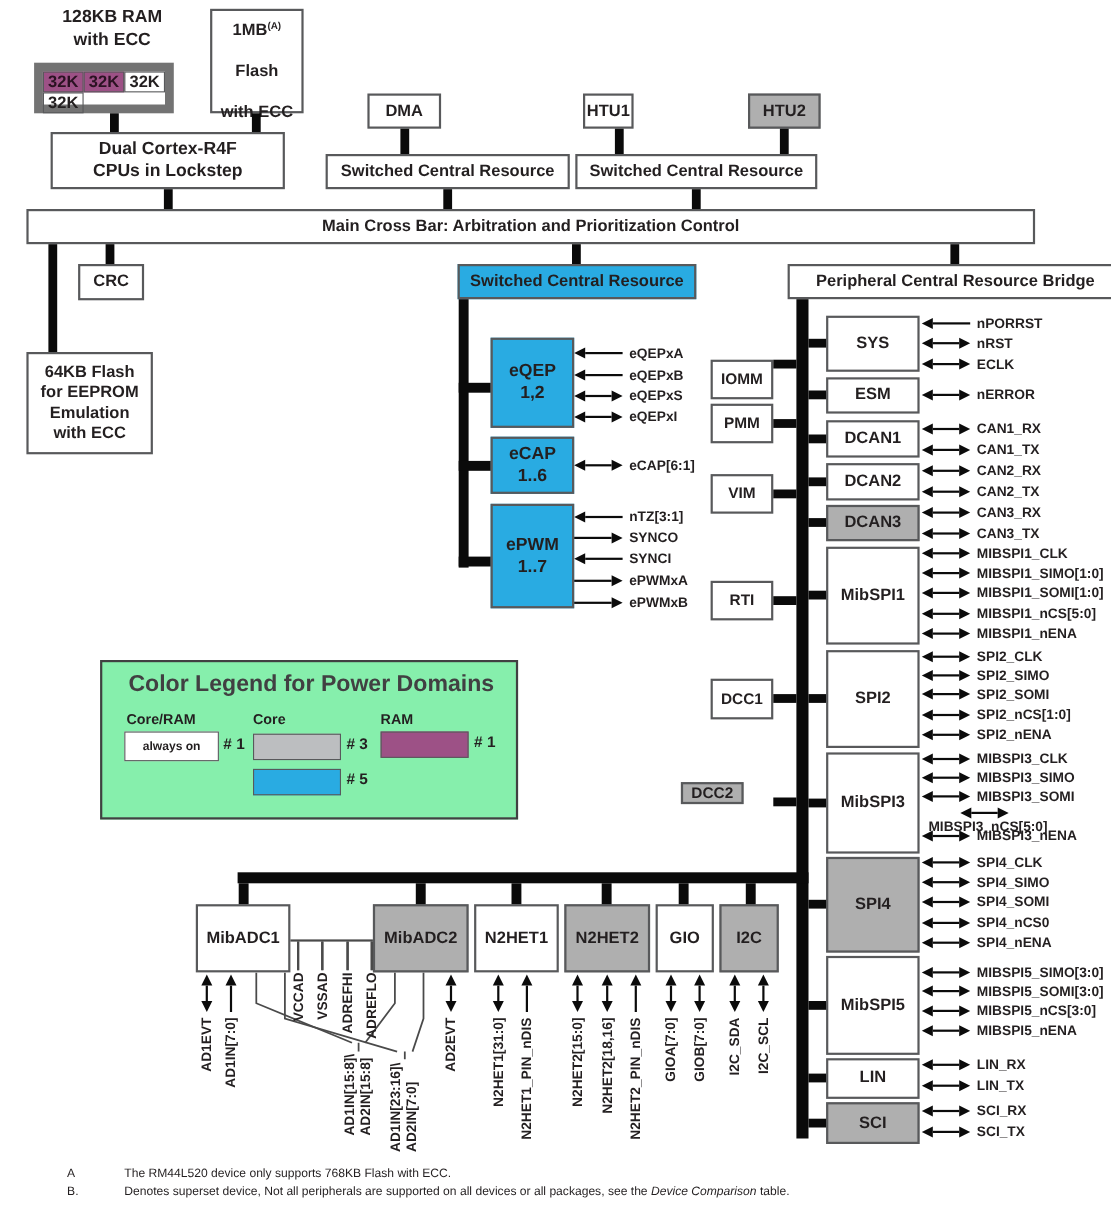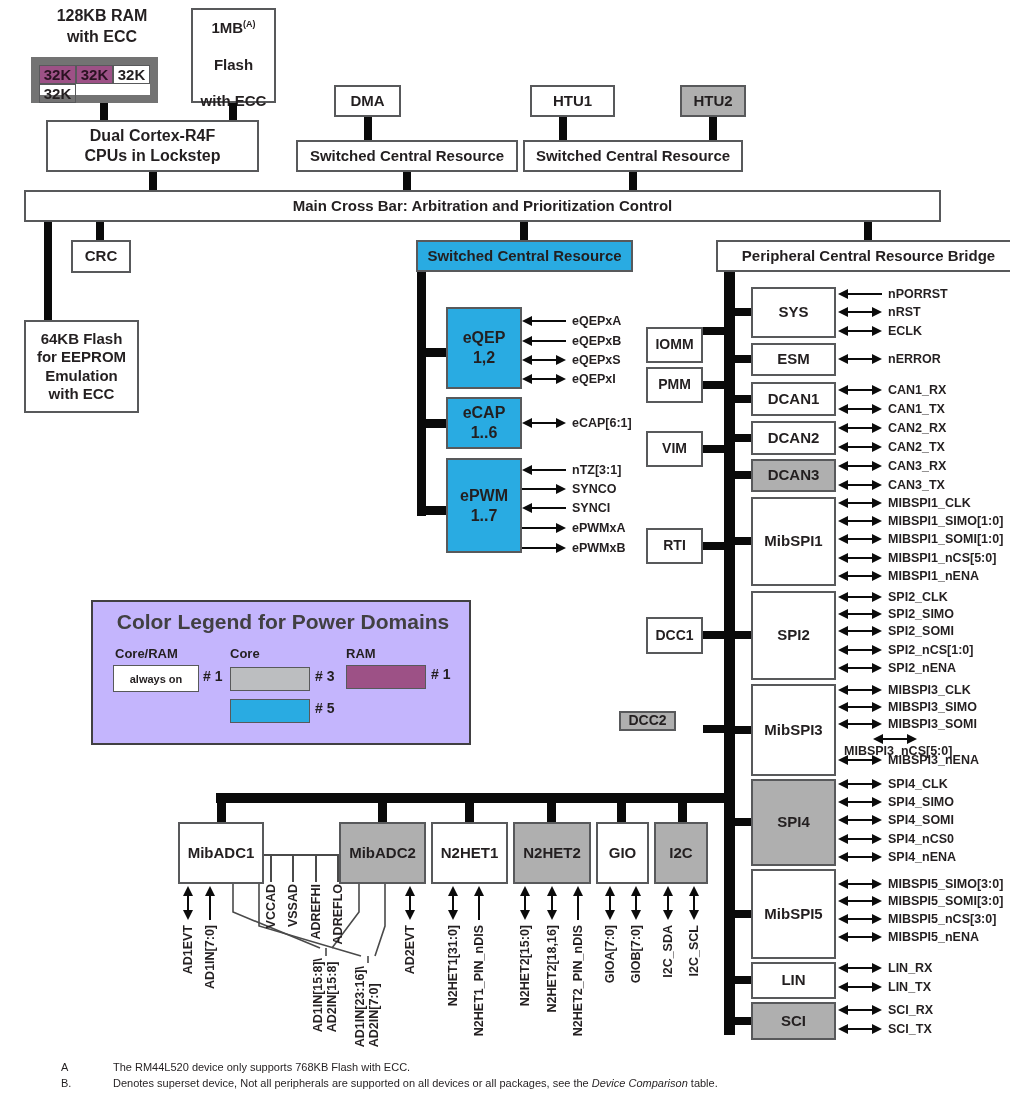--- a/index.html
+++ b/index.html
@@ -31,21 +31,21 @@
   #ram-title{position:absolute;left:10px;top:6px;width:152px;text-align:center;
              font-size:16px;font-weight:600;white-space:pre-line;line-height:1.3;}
   #ram-grid{position:absolute;left:15px;top:57px;width:127px;height:46px;
             display:grid;grid-template-columns:1fr 1fr 1fr;grid-template-rows:1fr 1fr;
             border:8px solid #737373;box-sizing:border-box;}
   #ram-grid .cell{border:1px solid #58595B;display:flex;align-items:center;justify-content:center;
                   font-size:15px;font-weight:600;}
   #ram-grid .purple{background:#9D5186;color:#2b1222;}
   sup{font-size:9px;vertical-align:super;}
   #legend{position:absolute;left:75px;top:600px;width:380px;height:145px;border:2px solid #414042;
-          box-sizing:border-box;background:#c4b5fd;}
+          box-sizing:border-box;background:#86efac;}
   #legend .lg-title{position:absolute;left:12px;top:8px;width:356px;text-align:center;
                     font-size:21px;font-weight:600;color:#414042;}
   #legend .lg-head{position:absolute;font-size:13px;font-weight:600;}
   #legend .lg-swatch{position:absolute;border:1.5px solid #58595B;box-sizing:border-box;}
   #legend .lg-tag{position:absolute;font-size:14px;font-weight:700;}
   #legend .lg-alwayson{display:flex;align-items:center;justify-content:center;font-size:11px;font-weight:600;background:#fff;}
   #footnotes{position:absolute;left:45px;top:1060px;font-size:11px;line-height:1.45;color:#231F20;}
   .fn-row{display:flex;}
   .fn-id{width:52px;flex:none;}
   svg.overlay{position:absolute;left:0;top:0;pointer-events:none;}
@@ -99,21 +99,21 @@
     </div>
     <div class="fn-row">
       <span class="fn-id">B.</span>
       <span><span>Denotes superset device, Not all peripherals are supported on all devices or all packages, see the </span><i>Device Comparison</i><span> table.</span></span>
     </div>
   </div>
 
 <div class="box" style="left: 30px; top: 120px; width: 213px; height: 52px; font-size: 16px;">Dual Cortex-R4F
 CPUs in Lockstep</div>
     <div class="box" style="left: 318px; top: 85px; width: 67px; height: 32px; font-size: 15px;">DMA</div>
-    <div class="box" style="left: 514px; top: 85px; width: 85px; height: 32px; font-size: 15px;">HTU1</div>
+    <div class="box" style="left: 514px; top: 85px; width: 46px; height: 32px; font-size: 15px;">HTU1</div>
     <div class="box gray" style="left: 664px; top: 85px; width: 66px; height: 32px; font-size: 15px;">HTU2</div>
     <div class="box" style="left: 280px; top: 140px; width: 222px; height: 32px; font-size: 15px;">Switched Central Resource</div>
     <div class="box" style="left: 507px; top: 140px; width: 220px; height: 32px; font-size: 15px;">Switched Central Resource</div>
     <div class="box" style="left: 8px; top: 190px; width: 917px; height: 32px; font-size: 15px;">Main Cross Bar: Arbitration and Prioritization Control</div>
     <div class="box" style="left: 55px; top: 240px; width: 60px; height: 33px; font-size: 15px;">CRC</div>
     <div class="box" style="left: 8px; top: 320px; width: 115px; height: 93px; font-size: 15px;">64KB Flash
 for EEPROM
 Emulation
 with ECC</div>
     <div class="box blue" style="left: 400px; top: 240px; width: 217px; height: 32px; font-size: 15px;">Switched Central Resource</div>

